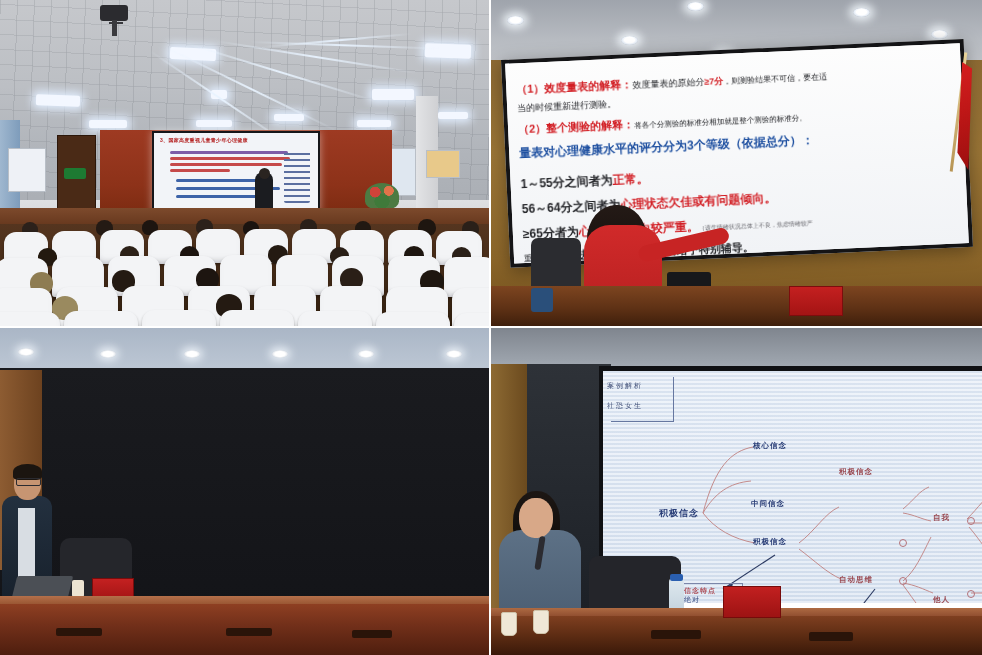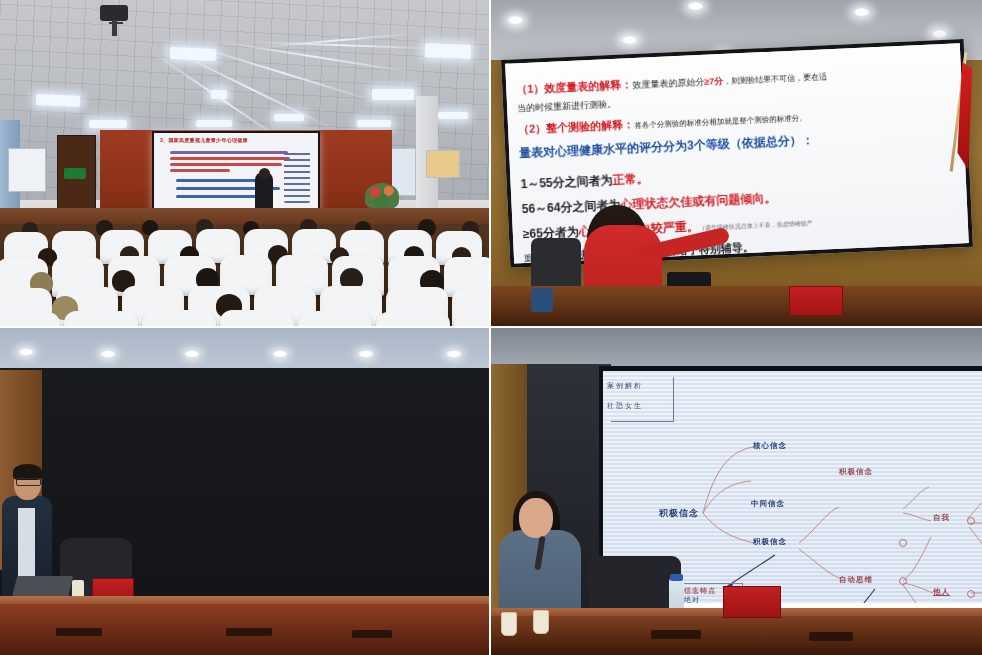--- a/index.html
+++ b/index.html
@@ -416,21 +416,21 @@
         </g>
       </svg>
 
       <div class="node" style="left:150px;top:70px;">核心信念</div>
       <div class="node" style="left:148px;top:88px;margin-top:40px;">中间信念</div>
       <div class="node" style="left:56px;top:136px;font-size:9px;">积极信念</div>
       <div class="node" style="left:150px;top:166px;">积极信念</div>
       <div class="node rose" style="left:236px;top:96px;">积极信念</div>
       <div class="node rose" style="left:236px;top:204px;">自动思维</div>
       <div class="node rose" style="left:330px;top:142px;">自我</div>
-      <div class="node rose" style="left:330px;top:216px;text-decoration:underline;">他人</div>
+      <div class="node rose" style="left:330px;top:224px;text-decoration:underline;">他人</div>
 
       <div class="dot" style="left:296px;top:168px;"></div>
       <div class="dot" style="left:296px;top:206px;"></div>
       <div class="dot" style="left:364px;top:146px;"></div>
       <div class="dot" style="left:364px;top:219px;"></div>
 
       <div class="nodebox" style="left:38px;top:212px;width:92px;text-align:center;">
         <div class="hd">核心信念特点</div>
         <div>绝对</div>
 

